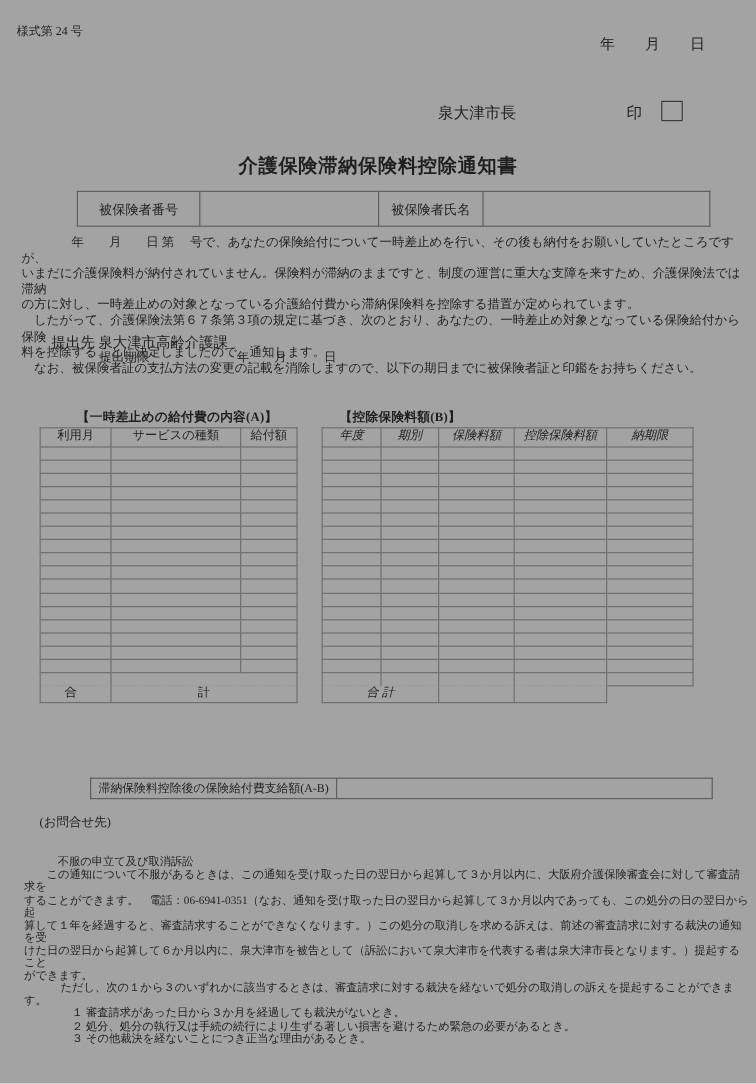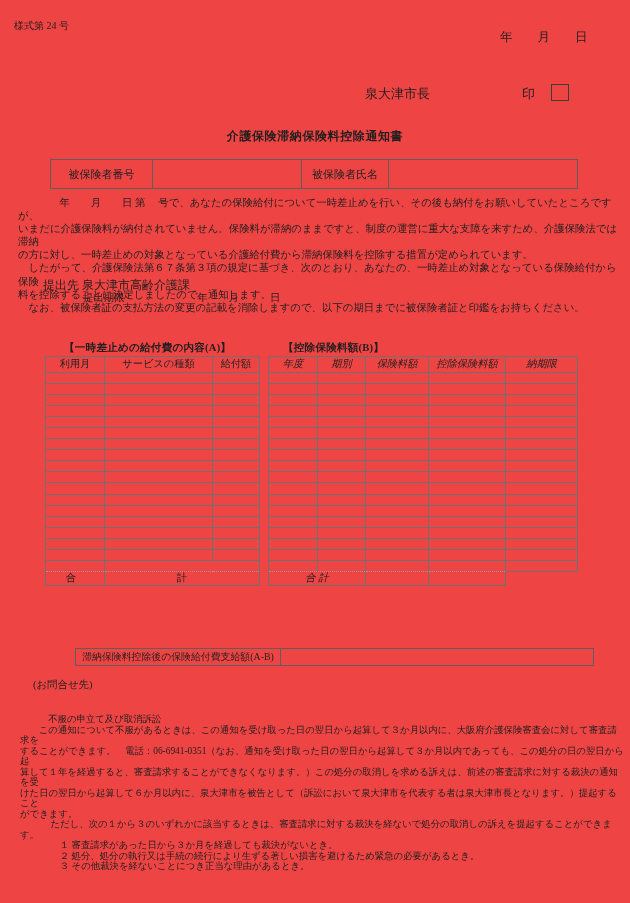--- a/index.html
+++ b/index.html
@@ -1,17 +1,17 @@
 <!DOCTYPE html>
 <html><head>
 <meta charset="utf-8">
 <style>
   html,body{margin:0;padding:0;background:#e8e8e8;}
   #page{
-    position:relative;width:630px;height:903px;background:#ef4444;
+    position:relative;width:630px;height:903px;background:#a3a3a3;
     font-family:"Liberation Serif","DejaVu Serif",serif;color:#1f1f1f;
     overflow:hidden;
   }
   .abs{position:absolute;white-space:pre-wrap;}
   .small{font-size:10px;}
   .body-text{font-size:10.4px;line-height:13.1px;width:606px;}
   .appeal-text{font-size:9.4px;line-height:10.5px;width:604px;}
   .heading{font-size:10.6px;font-weight:600;letter-spacing:0.2px;}
   table{border-collapse:collapse;table-layout:fixed;}
   .grid td,.grid th{
@@ -21,39 +21,39 @@
   }
   .grid th{height:15px;}
   .grid td.cell{height:10.05px;}
   .grid tr.r18 td{border-bottom:none;}
   .grid tr.total td{height:13px;border-top:1px dotted #9a9a9a;font-size:10.4px;}
   .grid td.ghost{border:none;}
   .plain td{
     border:1px solid #5e5e5e;padding:0;font-size:11px;text-align:center;color:#222;
   }
   #seal-box{position:absolute;left:551px;top:84px;width:16px;height:15px;border:1.3px solid #3d3d3d;}
-  #title{left:0;top:128px;width:630px;text-align:center;font-size:12px;font-weight:700;letter-spacing:0.6px;}
+  #title{left:0;top:128px;width:630px;text-align:center;font-size:16px;font-weight:700;letter-spacing:0.6px;}
   .total-a-left{text-align:right;padding-right:8px !important;}
 </style>
 </head>
 <body>
 
 <div id="page">
 
   <div class="abs small" style="left:14px;top:19px;">様式第 24 号</div>
 
   <div class="abs" style="left:500px;top:29px;font-size:12.5px;">年　　月　　日</div>
 
   <div class="abs" style="left:365px;top:85px;font-size:13px;">泉大津市長</div>
   <div class="abs" style="left:522px;top:85px;font-size:13px;">印</div>
   <div id="seal-box"></div>
 
   <div class="abs" id="title">介護保険滞納保険料控除通知書</div>
 
-  <table class="plain abs" style="left:50px;top:159px;width:527px;">
+  <table class="plain abs" style="left:64px;top:159px;width:527px;">
     <colgroup><col style="width:102px"><col style="width:149px"><col style="width:87px"><col style="width:189px"></colgroup>
     <tbody><tr style="height:29px;">
       <td>被保険者番号</td>
       <td></td>
       <td>被保険者氏名</td>
       <td></td>
     </tr>
   </tbody></table>
 
   <div class="abs body-text" style="left:18px;top:196px;">　　　　年　　月　　日 第　 号で、あなたの保険給付について一時差止めを行い、その後も納付をお願いしていたところですが、
@@ -62,21 +62,21 @@
 　したがって、介護保険法第６７条第３項の規定に基づき、次のとおり、あなたの、一時差止め対象となっている保険給付から保険
 料を控除することに決定しましたので、通知します。
 　なお、被保険者証の支払方法の変更の記載を消除しますので、以下の期日までに被保険者証と印鑑をお持ちください。</div>
 
   <div class="abs" style="left:43px;top:277px;font-size:12px;">提出先 泉大津市高齢介護課</div>
   <div class="abs" style="left:43px;top:291px;font-size:10.4px;margin-left:40px;">提出期限　　　　　　　年　　月　　　日</div>
 
   <div class="abs heading" style="left:33px;top:341px;margin-left:31px;">【一時差止めの給付費の内容(A)】</div>
   <div class="abs heading" style="left:283px;top:341px;">【控除保険料額(B)】</div>
 
-  <table class="grid abs" style="left:45px;top:356px;width:214px;padding-left:32px;">
+  <table class="grid abs" style="left:33px;top:356px;width:214px;padding-left:32px;">
     <colgroup><col style="width:59px"><col style="width:108px"><col style="width:47px"></colgroup>
     <thead>
       <tr>
         <th>利用月</th>
         <th>サービスの種類</th>
         <th>給付額</th>
       </tr>
     </thead>
     <tbody><tr><td class="cell"></td><td class="cell"></td><td class="cell"></td></tr><tr><td class="cell"></td><td class="cell"></td><td class="cell"></td></tr><tr><td class="cell"></td><td class="cell"></td><td class="cell"></td></tr><tr><td class="cell"></td><td class="cell"></td><td class="cell"></td></tr><tr><td class="cell"></td><td class="cell"></td><td class="cell"></td></tr><tr><td class="cell"></td><td class="cell"></td><td class="cell"></td></tr><tr><td class="cell"></td><td class="cell"></td><td class="cell"></td></tr><tr><td class="cell"></td><td class="cell"></td><td class="cell"></td></tr><tr><td class="cell"></td><td class="cell"></td><td class="cell"></td></tr><tr><td class="cell"></td><td class="cell"></td><td class="cell"></td></tr><tr><td class="cell"></td><td class="cell"></td><td class="cell"></td></tr><tr><td class="cell"></td><td class="cell"></td><td class="cell"></td></tr><tr><td class="cell"></td><td class="cell"></td><td class="cell"></td></tr><tr><td class="cell"></td><td class="cell"></td><td class="cell"></td></tr><tr><td class="cell"></td><td class="cell"></td><td class="cell"></td></tr><tr><td class="cell"></td><td class="cell"></td><td class="cell"></td></tr><tr><td class="cell"></td><td class="cell"></td><td class="cell"></td></tr></tbody>
     <tbody>

